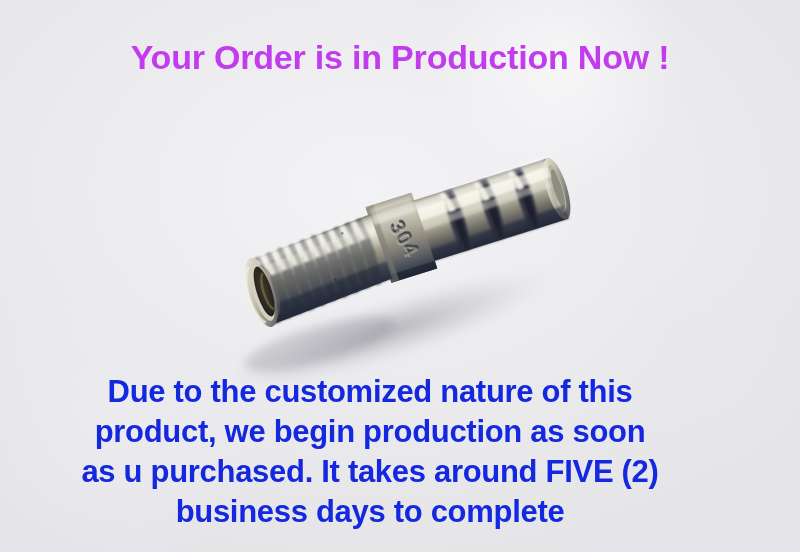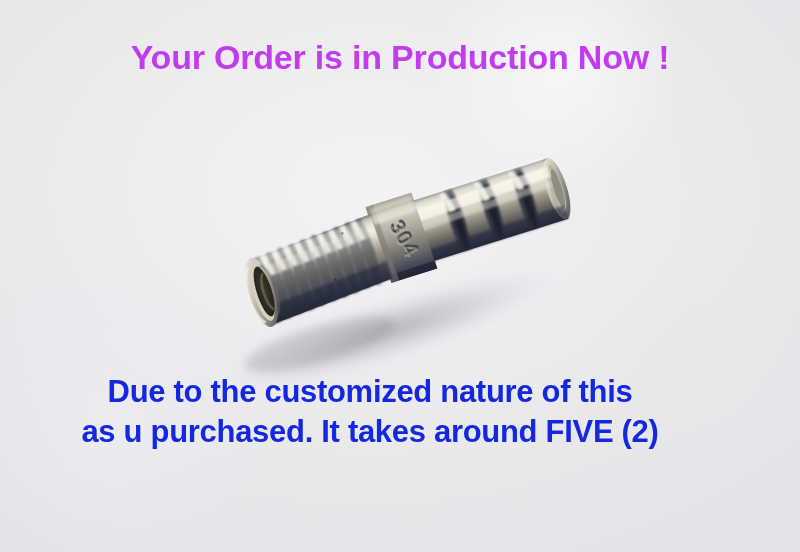--- a/index.html
+++ b/index.html
@@ -261,16 +261,18 @@
       <circle cx="331" cy="256" r="1.6" fill="#2f3546" opacity="0.7"></circle>
       <circle cx="352" cy="214" r="1.3" fill="#3a4050" opacity="0.5"></circle>
       <circle cx="396" cy="208" r="1.4" fill="#d9d5c6" opacity="0.7"></circle>
     </g>
   </svg>
 
   <div class="headline">Your Order is in Production Now !</div>
 
   <div class="message">
     <span class="line">Due to the customized nature of this</span>
+    <span class="line">product, we begin production as soon</span>
     <span class="line">as u purchased. It takes around FIVE (2)</span>
+    <span class="line">business days to complete</span>
   </div>
 
 </div>
 
 </body></html>

